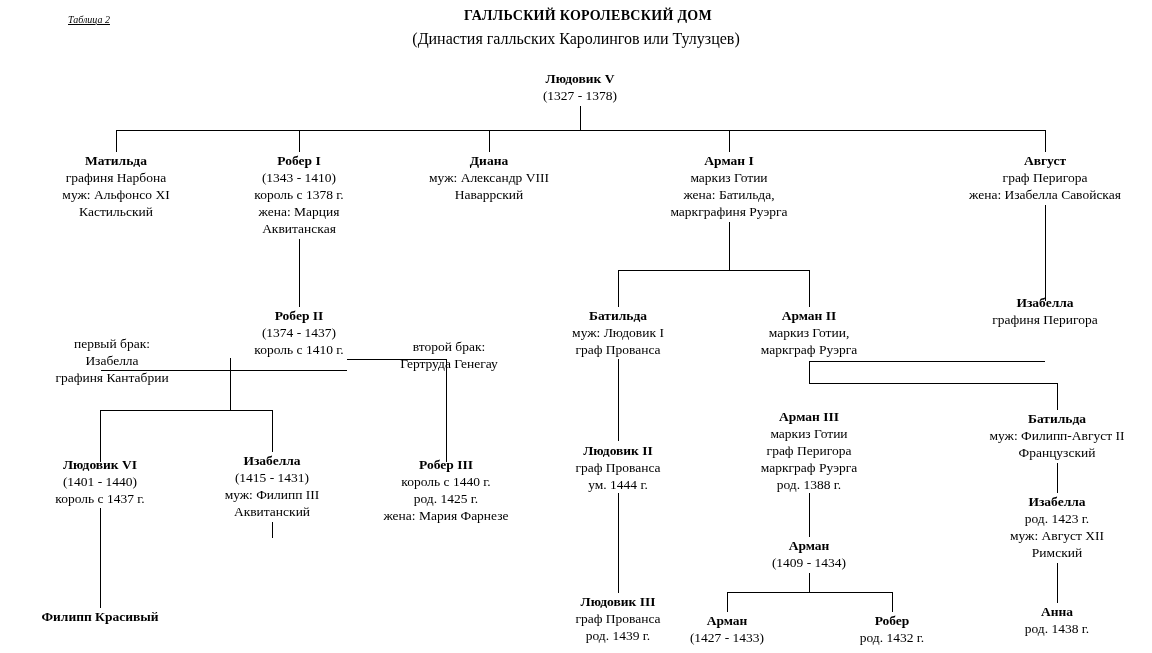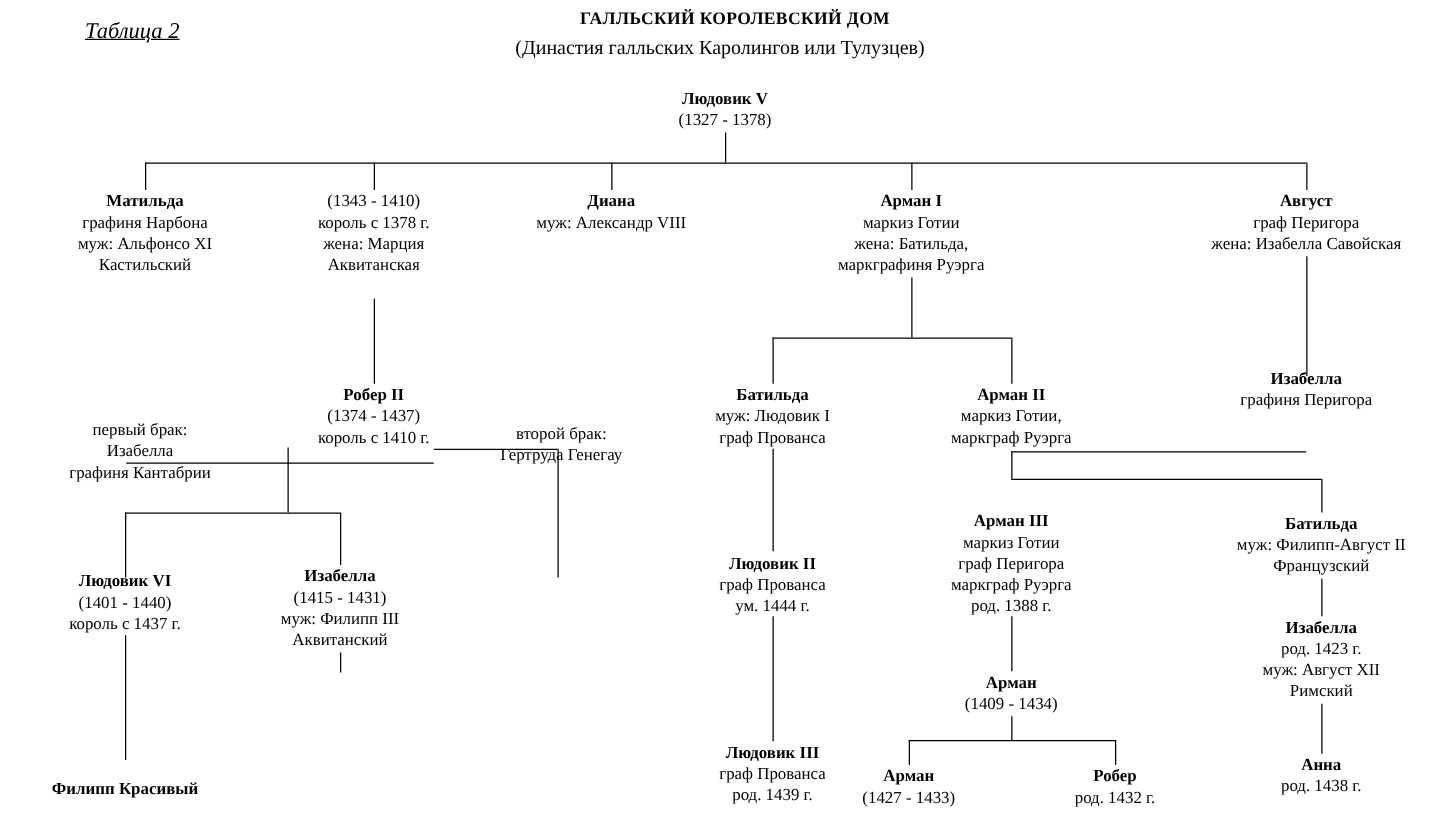--- a/index.html
+++ b/index.html
@@ -16,21 +16,21 @@
     width: 1152px;
     height: 653px;
     overflow: hidden;
     background: #ffffff;
   }
   .tbl-label {
     position: absolute;
     left: 68px;
     top: 14px;
     font-style: italic;
-    font-size: 18px;
+    font-size: 10px;
     text-decoration: underline;
     white-space: nowrap;
   }
   .title-main {
     position: absolute;
     left: 0;
     top: 8px;
     width: 1152px;
     text-align: center;
     font-weight: bold;
@@ -94,29 +94,31 @@
   <div class="vline" style="left:1045px; top:130px; height:22px;"></div>
 
   <div class="node" style="left:16px; top:152px; width:200px;">
     <span class="ln b">Матильда</span>
     <span class="ln">графиня Нарбона</span>
     <span class="ln">муж: Альфонсо XI</span>
     <span class="ln">Кастильский</span>
   </div>
 
   <div class="node" style="left:209px; top:152px; width:180px;">
+    <span class="ln u">Робер I</span>
     <span class="ln">(1343 - 1410)</span>
     <span class="ln">король с 1378 г.</span>
     <span class="ln">жена: Марция</span>
     <span class="ln">Аквитанская</span>
   </div>
 
   <div class="node" style="left:389px; top:152px; width:200px;">
     <span class="ln b">Диана</span>
     <span class="ln">муж: Александр VIII</span>
+    <span class="ln">Наваррский</span>
   </div>
 
   <div class="node" style="left:619px; top:152px; width:220px;">
     <span class="ln b">Арман I</span>
     <span class="ln">маркиз Готии</span>
     <span class="ln">жена: Батильда,</span>
     <span class="ln">маркграфиня Руэрга</span>
   </div>
 
   <div class="node" style="left:925px; top:152px; width:240px;">
@@ -190,20 +192,26 @@
     <span class="ln">король с 1437 г.</span>
   </div>
 
   <div class="node" style="left:192px; top:452px; width:160px;">
     <span class="ln b">Изабелла</span>
     <span class="ln">(1415 - 1431)</span>
     <span class="ln">муж: Филипп III</span>
     <span class="ln">Аквитанский</span>
   </div>
 
+  <div class="node" style="left:366px; top:456px; width:160px;">
+    <span class="ln u">Робер III</span>
+    <span class="ln">король с 1440 г.</span>
+    <span class="ln">род. 1425 г.</span>
+    <span class="ln">жена: Мария Фарнезе</span>
+  </div>
 
   <div class="node" style="left:538px; top:442px; width:160px;">
     <span class="ln b">Людовик II</span>
     <span class="ln">граф Прованса</span>
     <span class="ln">ум. 1444 г.</span>
   </div>
 
   <div class="node" style="left:729px; top:408px; width:160px;">
     <span class="ln b">Арман III</span>
     <span class="ln">маркиз Готии</span>
@@ -240,21 +248,21 @@
   <div class="node" style="left:729px; top:537px; width:160px;">
     <span class="ln b">Арман</span>
     <span class="ln">(1409 - 1434)</span>
   </div>
 
   <div class="vline" style="left:809px; top:573px; height:19px;"></div>
   <div class="hline" style="left:727px; top:592px; width:165px;"></div>
   <div class="vline" style="left:727px; top:592px; height:20px;"></div>
   <div class="vline" style="left:892px; top:592px; height:20px;"></div>
 
-  <div class="node" style="left:20px; top:608px; width:160px;margin-top:14px;">
+  <div class="node" style="left:20px; top:608px; width:160px;">
     <span class="ln u">Филипп Красивый</span>
   </div>
 
   <div class="node" style="left:538px; top:593px; width:160px;">
     <span class="ln b">Людовик III</span>
     <span class="ln">граф Прованса</span>
     <span class="ln">род. 1439 г.</span>
   </div>
 
   <div class="node" style="left:647px; top:612px; width:160px;">

